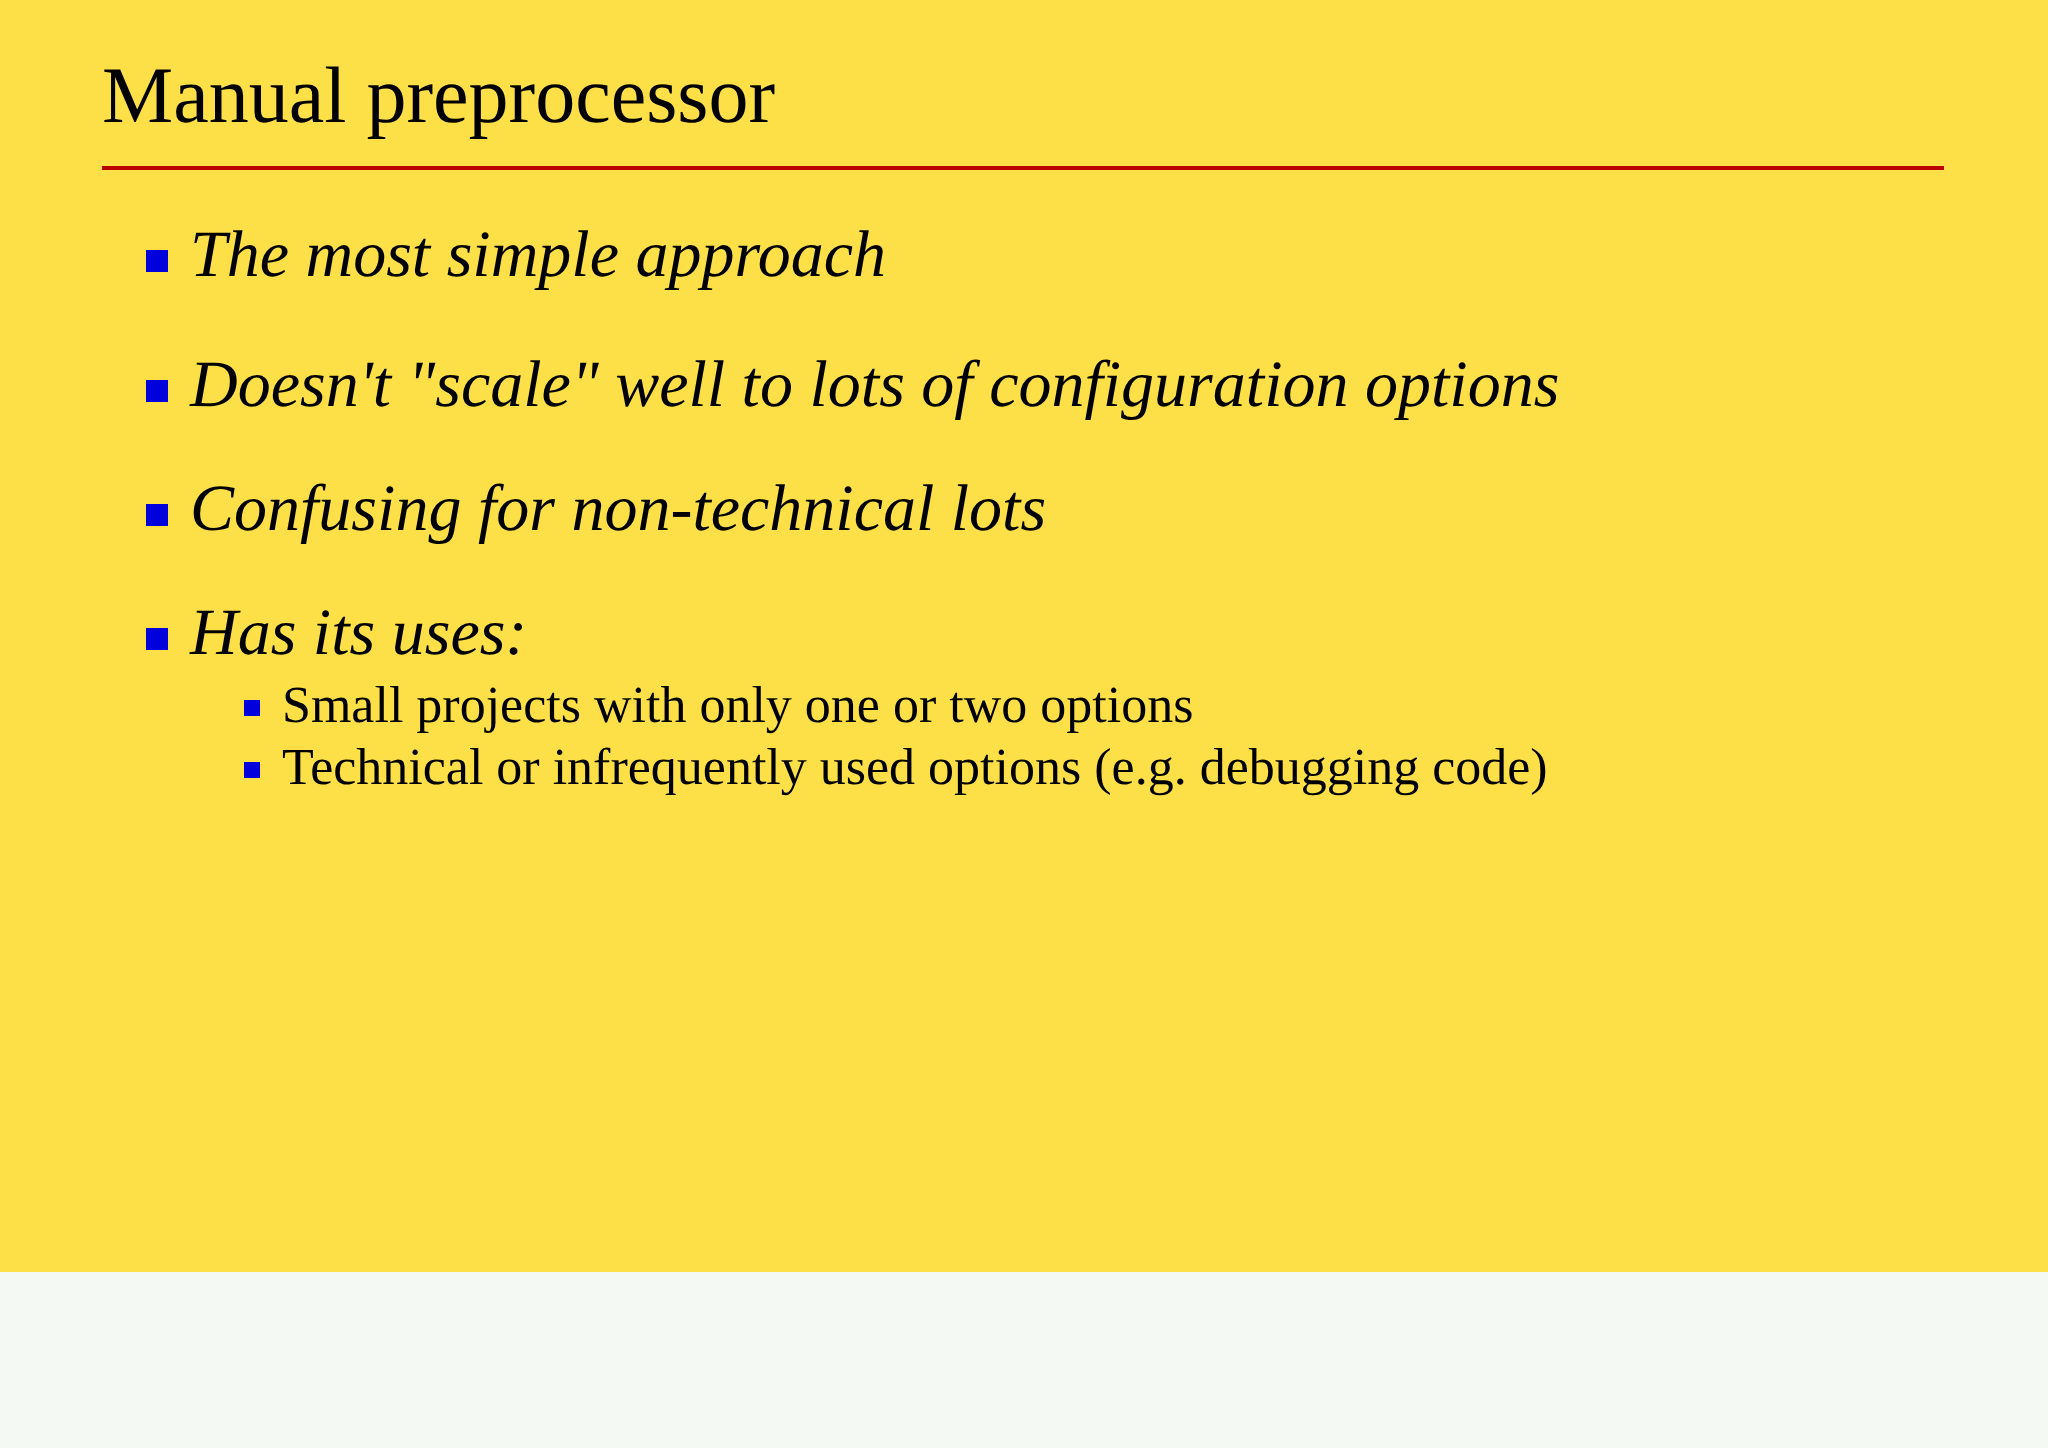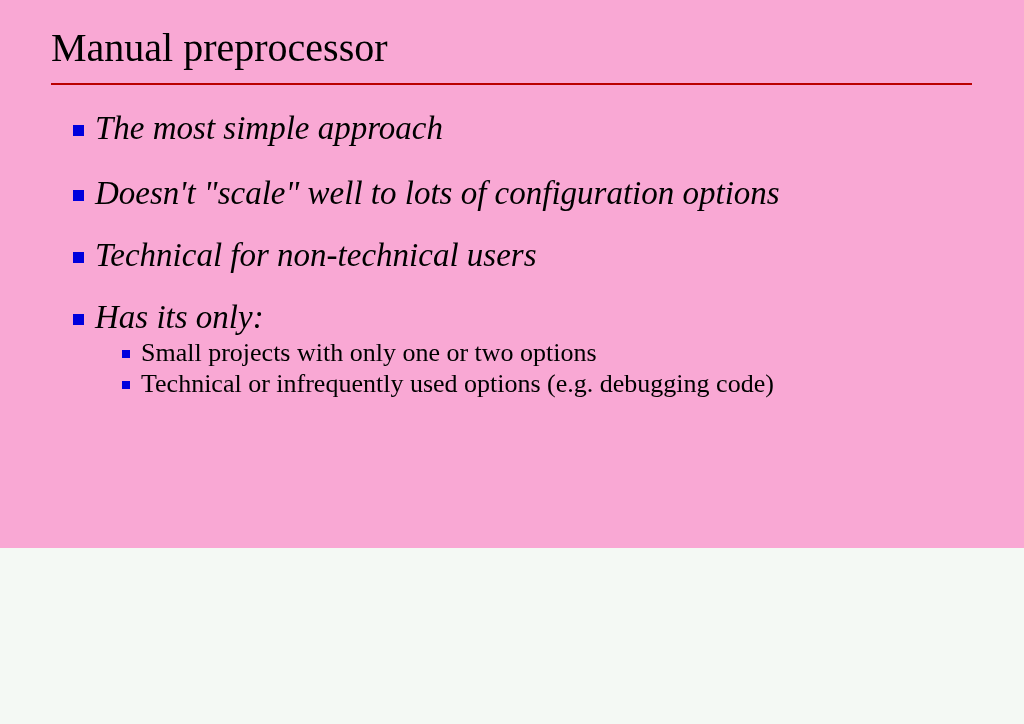--- a/index.html
+++ b/index.html
@@ -9,22 +9,22 @@
   body {
     width: 1024px;
     height: 724px;
     background: #f4f9f4;
     font-family: "Liberation Serif", "DejaVu Serif", serif;
     overflow: hidden;
   }
   .slide {
     position: relative;
     width: 1024px;
-    height: 548px;
-    background: #f9a8d4;
+    height: 636px;
+    background: #fde047;
   }
 
   
   .title-block {
     position: absolute;
     left: 51px;
     top: 24px;
     width: 921px;
   }
   .slide-title {
@@ -121,28 +121,28 @@
 
     <div class="bullet-l1">
       <span class="marker"></span>
       <span class="txt">Doesn't "scale" well to lots of configuration options</span>
     </div>
 
     <div class="gap-md"></div>
 
     <div class="bullet-l1">
       <span class="marker"></span>
-      <span class="txt">Technical for non-technical users</span>
+      <span class="txt">Confusing for non-technical lots</span>
     </div>
 
     <div class="gap-md"></div>
 
     <div class="bullet-l1">
       <span class="marker"></span>
-      <span class="txt">Has its only:</span>
+      <span class="txt">Has its uses:</span>
     </div>
     <div class="bullet-l2">
       <span class="marker"></span>
       <span class="txt">Small projects with only one or two options</span>
     </div>
     <div class="bullet-l2 wrapping">
       <span class="marker"></span>
       <span class="txt">Technical or infrequently used options (e.g. debugging code)</span>
     </div>
 

